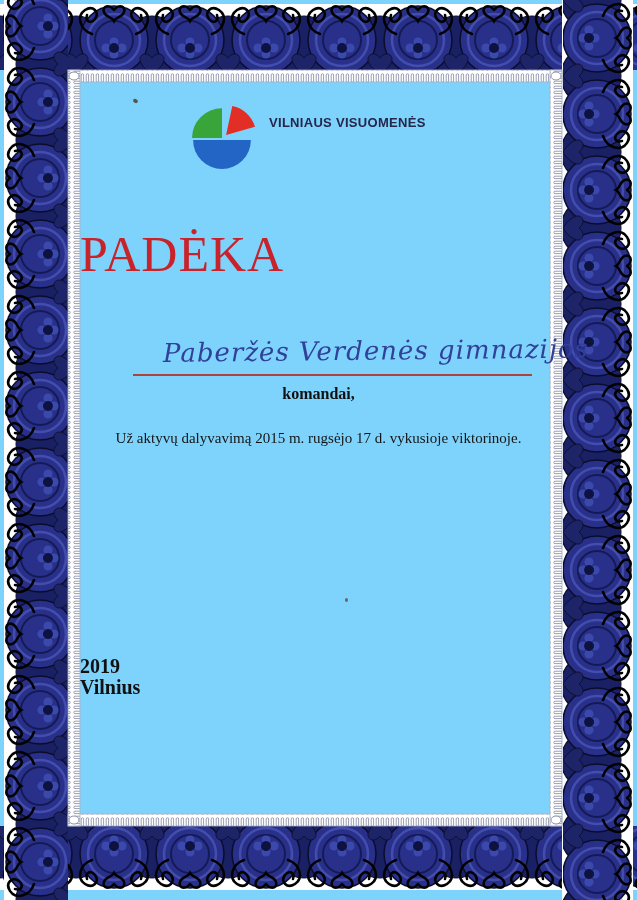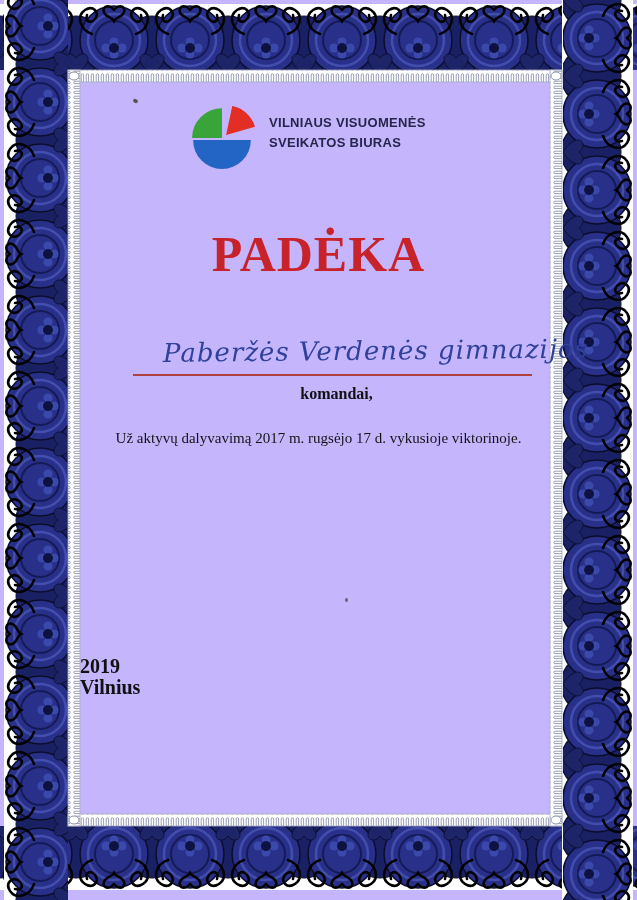--- a/index.html
+++ b/index.html
@@ -1,41 +1,41 @@
 <!DOCTYPE html>
 <html><head>
 <meta charset="utf-8">
 <style>
   html,body{margin:0;padding:0;background:#ffffff;}
   .page{
-    position:relative;width:637px;height:900px;overflow:hidden;background:#c4b5fd;
+    position:relative;width:637px;height:900px;overflow:hidden;background:#7dd3fc;
     font-family:"Liberation Serif",serif;color:#111;
   }
   .frame{position:absolute;left:0;top:0;}
   .content-el{position:absolute;}
   .logo-row{left:190px;top:104px;display:flex;align-items:flex-start;}
   .logo-pie{width:66px;height:66px;flex:0 0 auto;}
   .logo-text{
     margin-left:13px;margin-top:9px;
     font-family:"Liberation Sans",sans-serif;font-weight:bold;
     font-size:13px;line-height:20px;letter-spacing:.3px;color:#26254a;
     white-space:nowrap;
   }
   .title{
-    left:80px;top:224px;width:477px;text-align:center;
-    font-size:50px;line-height:1.2;letter-spacing:1px;color:#c8232a;font-weight:700;
+    left:80px;top:224px;width:477px;text-align:left;
+    font-size:50px;line-height:1.2;letter-spacing:1px;color:#c8232a;font-weight:400;
   }
   .handwriting{
     left:163px;top:336px;width:360px;
     font-family:"DejaVu Serif",serif;font-style:italic;
     font-size:26px;color:#31419a;white-space:nowrap;
     transform:rotate(-0.6deg);letter-spacing:1px;
   }
   .rule{left:133px;top:374px;width:399px;height:2px;background:#b0413c;}
-  .komandai{left:80px;top:385px;width:477px;text-align:center;font-size:16px;font-weight:bold;padding-left:18px;}
+  .komandai{left:80px;top:385px;width:477px;text-align:center;font-size:16px;font-weight:bold;}
   .body-line{left:80px;top:430px;width:477px;text-align:center;font-size:15px;color:#141414;}
   .signature{left:0;top:516px;width:545px;text-align:right;font-size:14.5px;font-style:italic;color:#1c1c1c;}
   .footer{left:80px;top:656px;width:477px;text-align:left;font-size:20px;font-weight:bold;line-height:21px;}
   .speck{position:absolute;border-radius:50%;background:#555;}
   .speck-1{left:133px;top:99px;width:5px;height:4px;transform:rotate(25deg);}
   .speck-2{left:345px;top:598px;width:3px;height:4px;background:#666;}
 </style>
 </head>
 <body>
 
@@ -102,31 +102,30 @@
   </svg>
 
   <div class="content-el logo-row">
     <svg class="logo-pie" viewBox="0 0 64 64" aria-hidden="true">
       <path d="M3,35 A28,28 0 0 0 59,35 Z" fill="#2365c4"></path>
       <path d="M31,33 L31,4 A29,29 0 0 0 2,33 Z" fill="#38a43a"></path>
       <path d="M35,30 L41,2 A29,29 0 0 1 63,22 Z" fill="#e22e24"></path>
     </svg>
     <div class="logo-text">
       <div>VILNIAUS VISUOMENĖS</div>
-      <div>SVEIKATOS BIURAS</div>
     </div>
   </div>
 
   <div class="content-el title">PADĖKA</div>
 
   <div class="content-el handwriting">Paberžės Verdenės gimnazijos</div>
   <div class="content-el rule"></div>
   <div class="content-el komandai">komandai,</div>
 
-  <div class="content-el body-line">Už aktyvų dalyvavimą 2017 m. rugsėjo 17 d. vykusioje viktorinoje.</div>
+  <div class="content-el body-line">Už aktyvų dalyvavimą 2015 m. rugsėjo 17 d. vykusioje viktorinoje.</div>
 
 
   <div class="content-el footer">
     <div>2019</div>
     <div>Vilnius</div>
   </div>
 
   <div class="speck speck-1"></div>
   <div class="speck speck-2"></div>
 </div>

